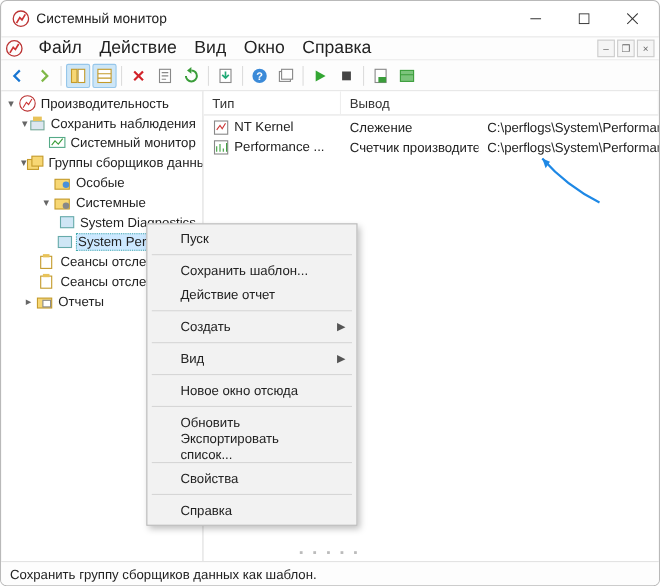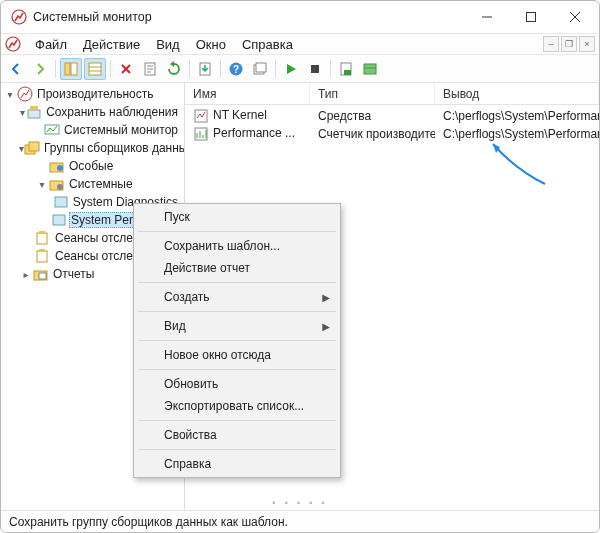--- a/index.html
+++ b/index.html
@@ -7,21 +7,21 @@
   body { width:600px; height:533px; background:#fff; overflow:hidden; border:1px solid #b9b9b9; border-radius:6px; position:relative; font-size:12px; color:#222;}
   
   .titlebar { height:32px; display:flex; align-items:center; padding:0 2px 0 10px; }
   .titlebar .app-ico { width:16px; height:16px; margin-right:6px; }
   .titlebar .title { flex:1; font-size:12.5px; }
   .winbtn { width:44px; height:30px; display:flex; align-items:center; justify-content:center; color:#333;}
   .winbtn svg { width:10px; height:10px; }
   
   .menubar { height:22px; display:flex; align-items:center; padding:0 4px; border-top:1px solid #e7e7e7; border-bottom:1px solid #e7e7e7; background:#fdfdfd;}
   .menubar .m-ico { width:16px; height:16px; margin-right:6px; }
-  .menu-item { padding:2px 8px; font-size:13px; cursor:default;}
+  .menu-item { padding:2px 8px; font-size:16px; cursor:default;}
   .menubar .spacer { flex:1; }
   .mdi { width:16px; height:16px; margin-left:2px; border:1px solid #ccc; font-family:Arial; font-size:9px; display:flex; align-items:center; justify-content:center; color:#666; background:#f5f5f5;}
   
   .toolbar { height:28px; display:flex; align-items:center; padding:0 4px; gap:2px; border-bottom:1px solid #e3e3e3; background:#fdfdfd;}
   .tb-btn { width:22px; height:22px; display:flex; align-items:center; justify-content:center; border:1px solid transparent; border-radius:2px;}
   .tb-btn.active { background:#cde6f7; border-color:#96c6ea;}
   .tb-sep { width:1px; height:18px; background:#ddd; margin:0 2px;}
   .tb-btn svg { width:16px; height:16px; }
   
   .body { display:flex; height: calc(100% - 32px - 22px - 28px - 22px); }
@@ -39,21 +39,21 @@
   .list-head { height:22px; display:flex; border-bottom:1px solid #e3e3e3; background:#fff; }
   .list-head .col { padding:3px 8px; border-right:1px solid #eee; display:flex; align-items:center; font-size:12px; color:#333;}
   .list-body { padding-top:2px; }
   .list-row { height:18px; display:flex; align-items:center;}
   .list-row .cell { padding:0 8px; display:flex; white-space:nowrap; overflow:hidden;}
   .cell .ico { width:16px; height:16px; margin-right:4px; flex:none;}
   .c0{width:125px} .c1{width:125px} .c2{flex:1}
   
   .arrow-anno { position:absolute; left:300px; top:56px; pointer-events:none;}
   
-  .ctx { position:absolute; left:132px; top:202px; width:208px; background:#f2f2f2; border:1px solid #b8b8b8; box-shadow:2px 3px 6px rgba(0,0,0,.25); padding:2px; z-index:10;}
+  .ctx { position:absolute; left:132px; top:202px; width:192px; background:#f2f2f2; border:1px solid #b8b8b8; box-shadow:2px 3px 6px rgba(0,0,0,.25); padding:2px; z-index:10;}
   .ctx .mi { height:22px; display:flex; align-items:center; padding:0 28px 0 28px; font-size:12px; position:relative; cursor:default;}
   .ctx .mi.disabled { color:#999;}
   .ctx .mi .sub { position:absolute; right:8px; font-size:10px; color:#555;}
   .ctx hr { border:none; border-top:1px solid #d6d6d6; margin:3px 2px;}
   .status { height:22px; border-top:1px solid #e3e3e3; display:flex; align-items:center; padding:0 8px; font-size:12px; background:#fdfdfd;}
   .drag-dots { position:absolute; bottom:24px; left:50%; transform:translateX(-50%); color:#bbb; font-size:10px; letter-spacing:3px;}
 </style>
 </head>
 <body>
 
@@ -302,35 +302,34 @@
               <span class="lbl">Отчеты</span>
             </div>
           </li>
         </ul>
       </li>
     </ul>
   </div>
 
   <div class="list-pane">
     <div class="list-head">
-      <div class="col c0">Имя</div>
       <div class="col c1">Тип</div>
       <div class="col c2">Вывод</div>
     </div>
     <div class="list-body">
       <div class="list-row">
         <div class="cell c0">
             <svg class="ico" viewBox="0 0 16 16">
               <rect x="2" y="2" width="12" height="12" fill="#fff" stroke="#888"></rect>
               <path d="M4 10 L7 6 L9 9 L12 4" stroke="#c33" fill="none"></path>
             </svg>
             <span>NT Kernel</span>
           </div>
         <div class="cell c1">
-            <span>Средства</span>
+            <span>Слежение</span>
           </div>
         <div class="cell c2">
             <span>C:\perflogs\System\Performance\DN</span>
           </div>
       </div>
       <div class="list-row">
         <div class="cell c0">
             <svg class="ico" viewBox="0 0 16 16">
               <rect x="2" y="2" width="12" height="12" fill="#fff" stroke="#888"></rect>
               <path d="M4 12 V7 M7 12 V5 M10 12 V9 M13 12 V4" stroke="#3a9d3a"></path>

